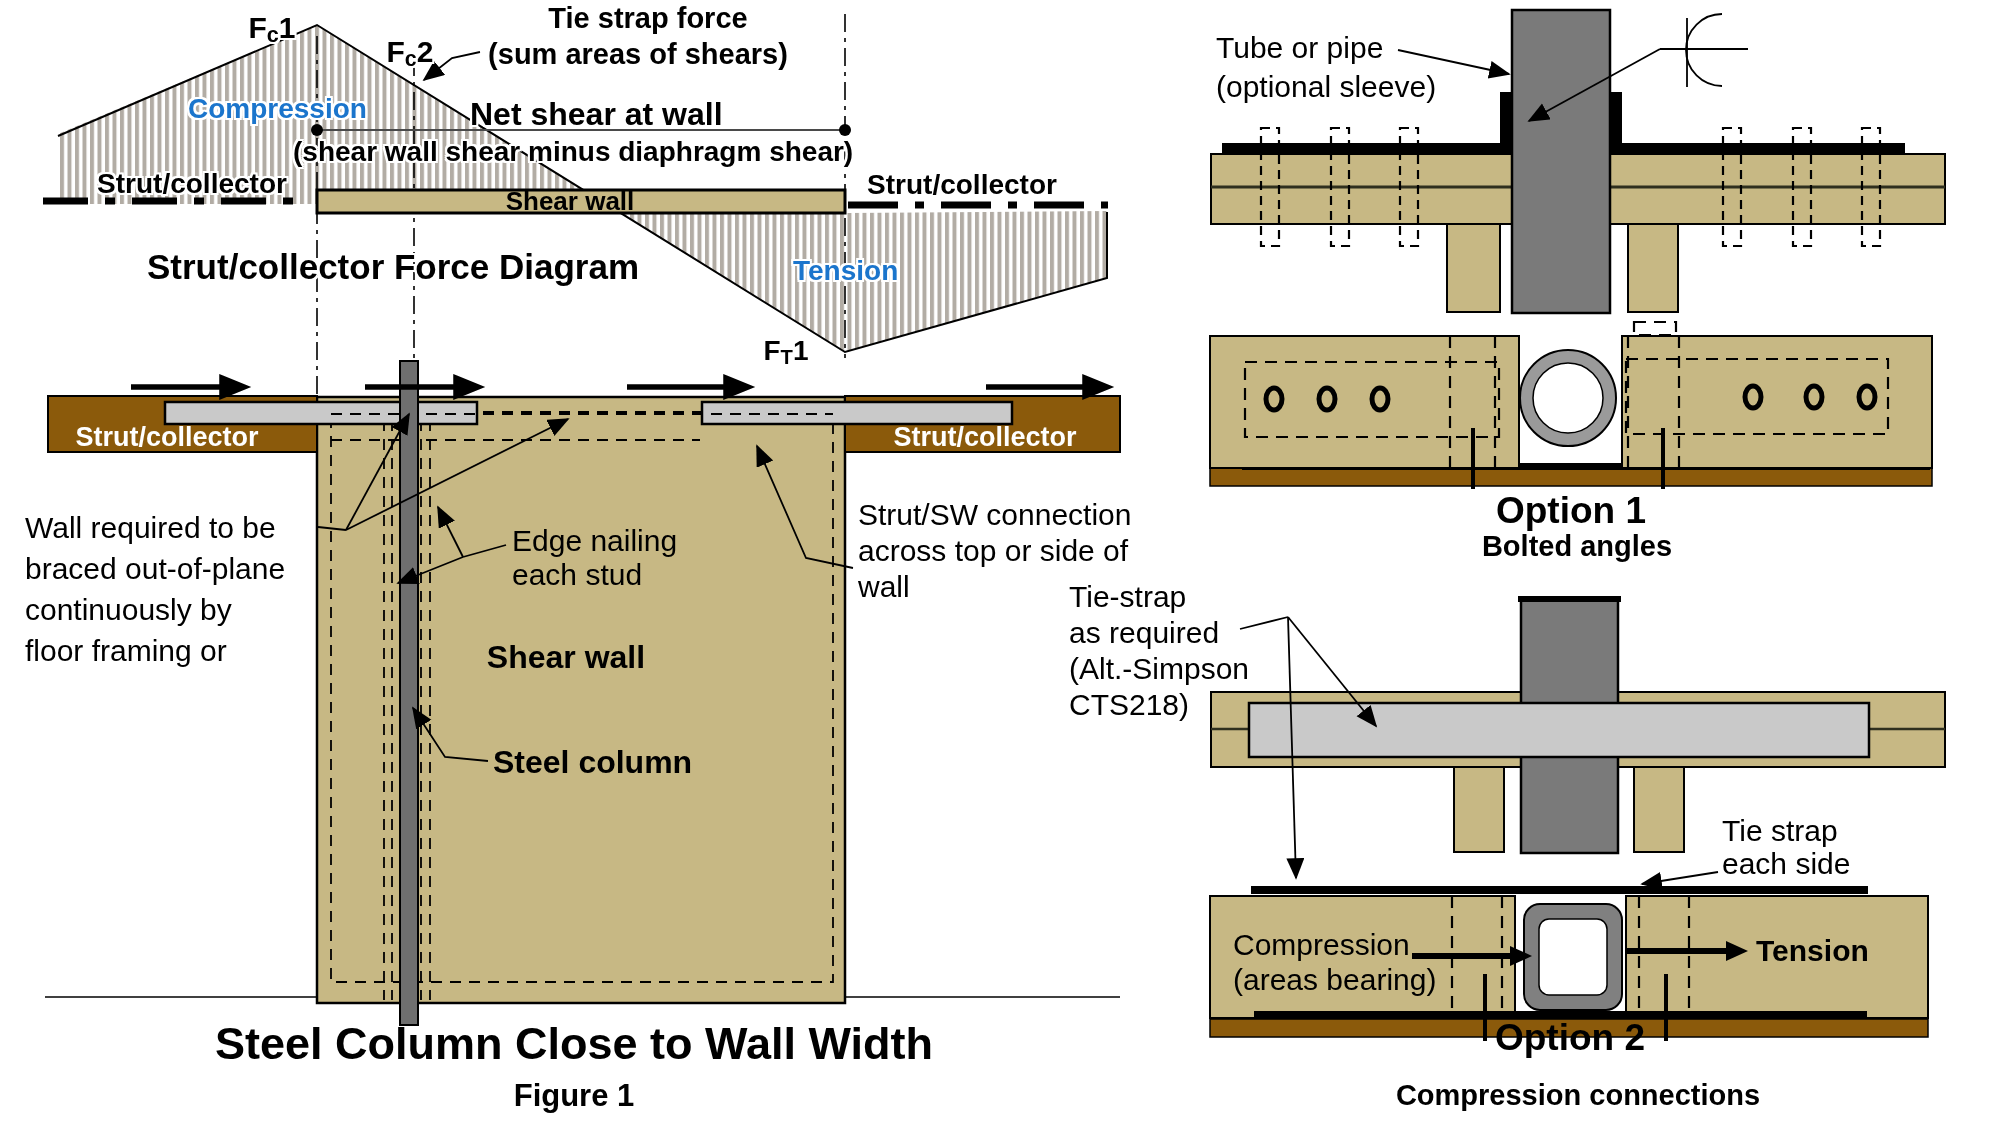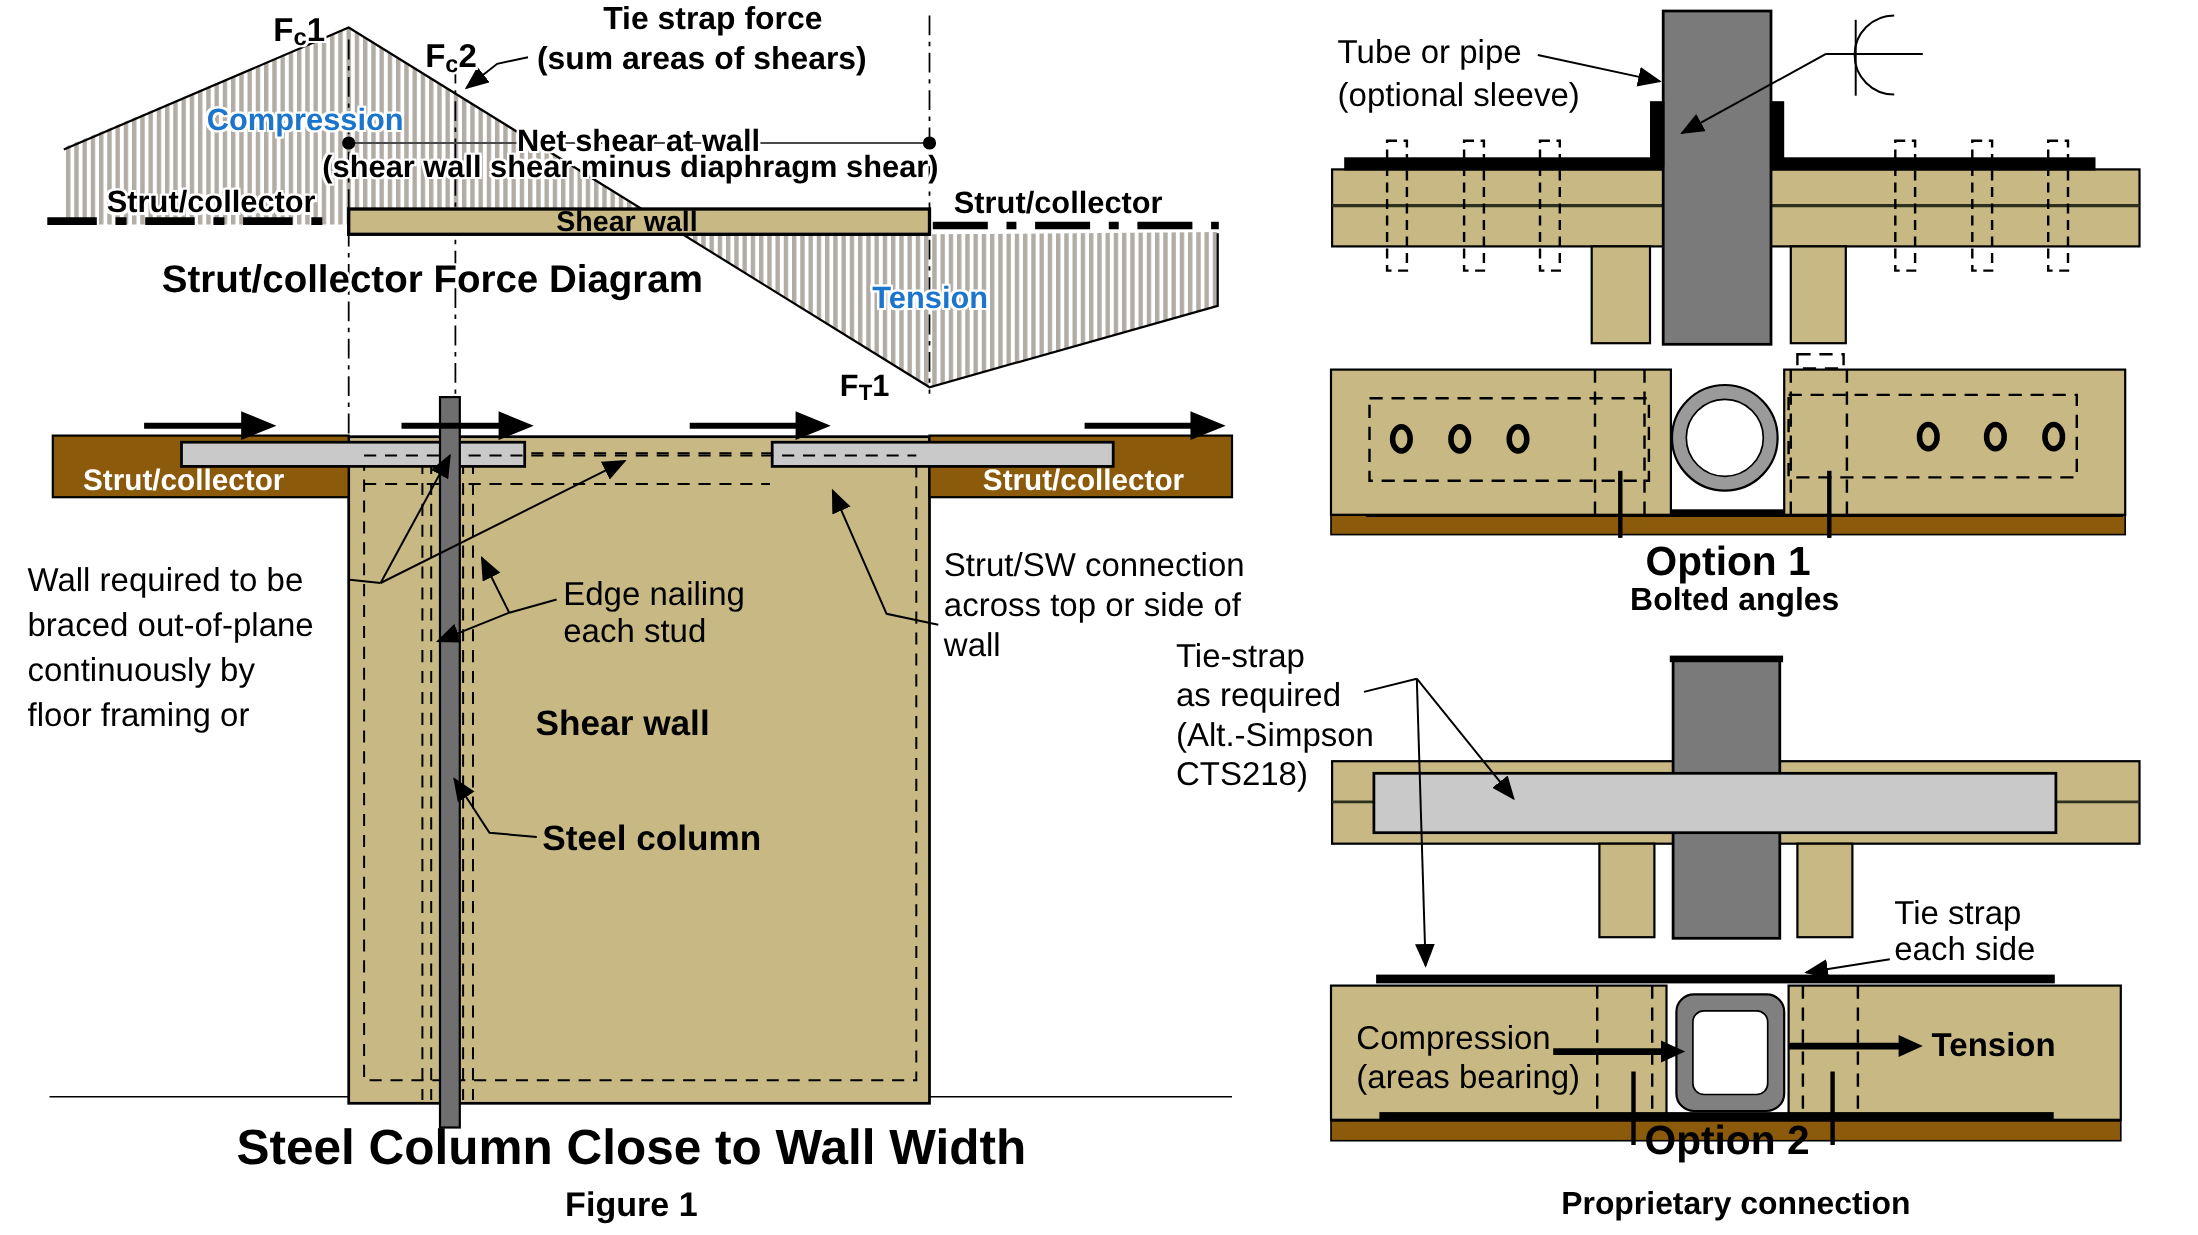--- a/index.html
+++ b/index.html
@@ -184,26 +184,26 @@
         <polygon points="1726,941 1748,951 1726,961" stroke="none"></polygon>
   </g>
 </svg>
 
 <div class="lbl ctr halo" style="left:272px;top:29px;font-size:30px"><span>F</span><span class="sub">c</span><span>1</span></div>
 <div class="lbl ctr halo" style="left:410px;top:53px;font-size:30px"><span>F</span><span class="sub">c</span><span>2</span></div>
 <div class="lbl ctr halo" style="left:786px;top:352px;font-size:28px"><span>F</span><span class="sub">T</span><span>1</span></div>
 <div class="lbl ctr" style="left:648px;top:18px;font-size:29px">Tie strap force</div>
 <div class="lbl ctr" style="left:638px;top:54px;font-size:29px">(sum areas of shears)</div>
 <div class="lbl lft blue halo" style="left:188px;top:109px;font-size:28px">Compression</div>
-<div class="lbl lft halo" style="left:470px;top:128px;font-size:28px">Net shear at wall</div>
+<div class="lbl lft halo" style="left:470px;top:114px;font-size:32px">Net shear at wall</div>
 <div class="lbl lft halo" style="left:293px;top:152px;font-size:28px">(shear wall shear minus diaphragm shear)</div>
 <div class="lbl ctr halo" style="left:192px;top:184px;font-size:28px">Strut/collector</div>
 <div class="lbl ctr" style="left:570px;top:201px;font-size:26px">Shear wall</div>
 <div class="lbl ctr halo" style="left:962px;top:185px;font-size:28px">Strut/collector</div>
-<div class="lbl lft halo" style="left:147px;top:254px;font-size:35px">Strut/collector Force Diagram</div>
+<div class="lbl lft halo" style="left:147px;top:266px;font-size:35px">Strut/collector Force Diagram</div>
 <div class="lbl lft blue halo" style="left:793px;top:271px;font-size:28px">Tension</div>
 
 <div class="lbl ctr white" style="left:167px;top:437px;font-size:27px">Strut/collector</div>
 <div class="lbl ctr white" style="left:985px;top:437px;font-size:27px">Strut/collector</div>
 <div class="blk" style="left:25px;top:507px;font-size:30px;line-height:41px">
   <div>Wall required to be</div>
   <div>braced out-of-plane</div>
   <div>continuously by</div>
   <div>floor framing or</div>
 </div>
@@ -235,18 +235,18 @@
 <div class="blk" style="left:1722px;top:814px;font-size:30px;line-height:33px">
   <div>Tie strap</div>
   <div>each side</div>
 </div>
 <div class="blk" style="left:1233px;top:927px;font-size:30px;line-height:35px">
   <div>Compression</div>
   <div>(areas bearing)</div>
 </div>
 <div class="lbl lft" style="left:1756px;top:951px;font-size:30px">Tension</div>
 <div class="lbl ctr" style="left:1570px;top:1037px;font-size:37px">Option 2</div>
-<div class="lbl ctr" style="left:1578px;top:1095px;font-size:29px">Proprietary connection</div>
+<div class="lbl ctr" style="left:1578px;top:1095px;font-size:29px">Compression connections</div>
 
 <div class="lbl ctr" style="left:574px;top:1043px;font-size:45px">Steel Column  Close to Wall Width</div>
 <div class="lbl ctr" style="left:574px;top:1095px;font-size:31px">Figure 1</div>
 
 </div>
 
 </body></html>

